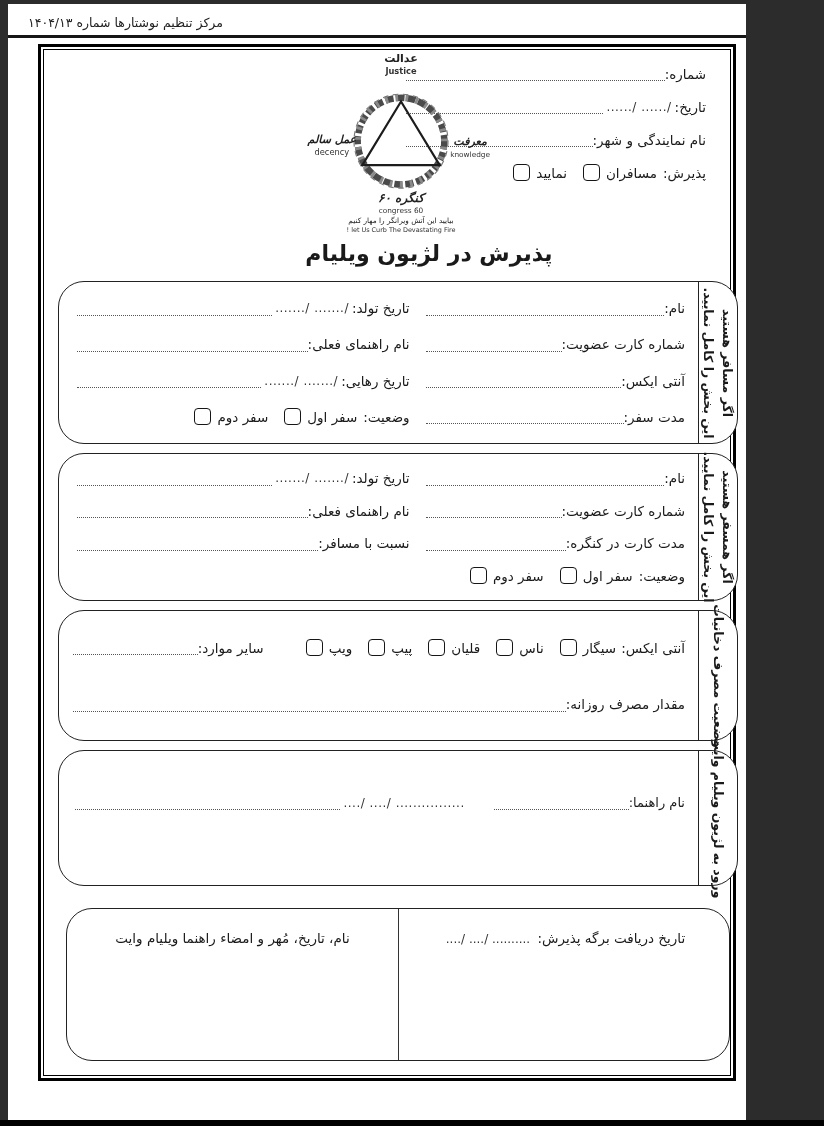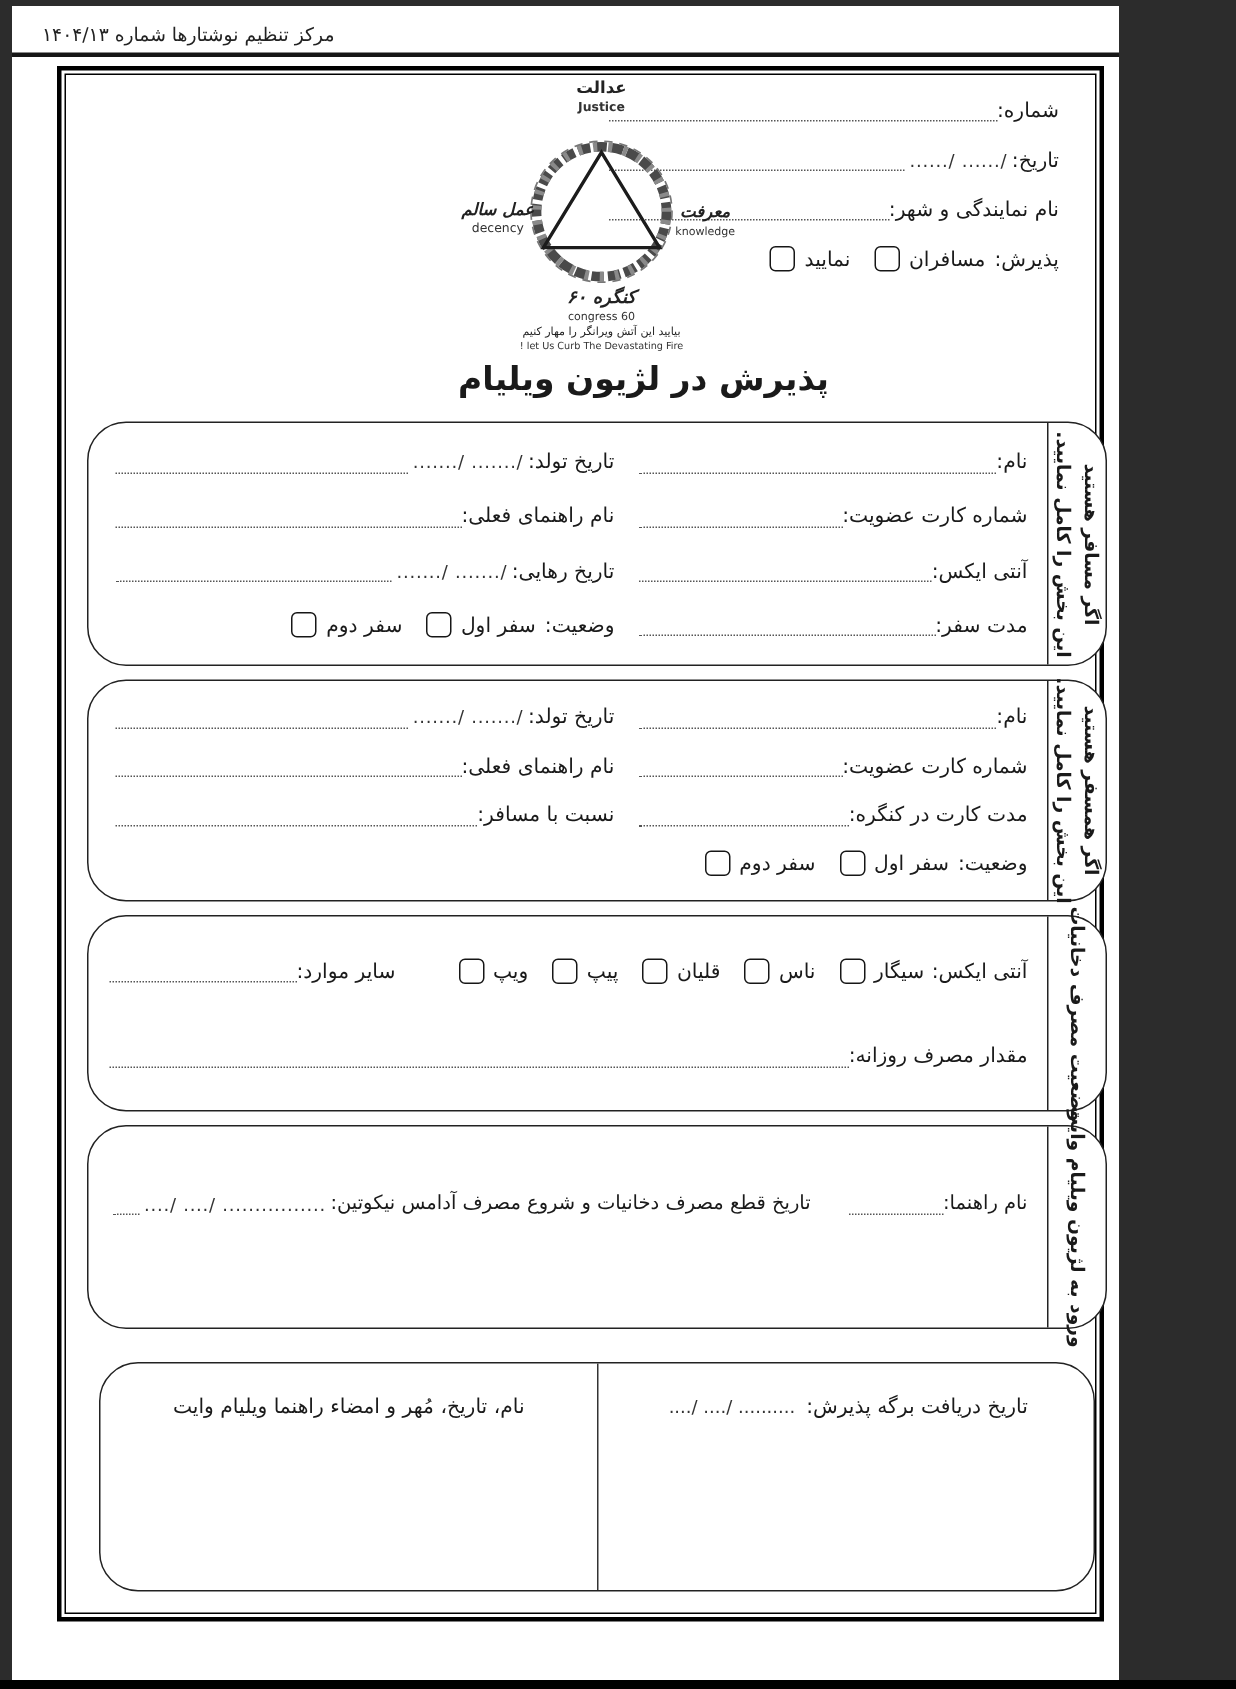--- a/index.html
+++ b/index.html
@@ -287,21 +287,20 @@
         <div class="section s4">
           <div class="side-label">
             <div class="rot">
               <div>ورود به لژیون ویلیام وایت</div>
             </div>
           </div>
           <div class="s4row">
             <span class="nowrap">نام راهنما:</span>
             <span class="lead-fixed"></span>
             <span class="gap"></span>
-            <span class="nowrap">تاریخ قطع مصرف دخانیات و شروع مصرف آدامس نیکوتین:</span>
             <span class="dots" dir="ltr">..../ ..../ ................</span>
             <span class="lead"></span>
           </div>
         </div>
 
         <div class="footer-box">
           <div class="footer-half footer-right">
             <div>
               <span>تاریخ دریافت برگه پذیرش:</span>
               <span class="dots" dir="ltr">..../ ..../ ..........</span>

